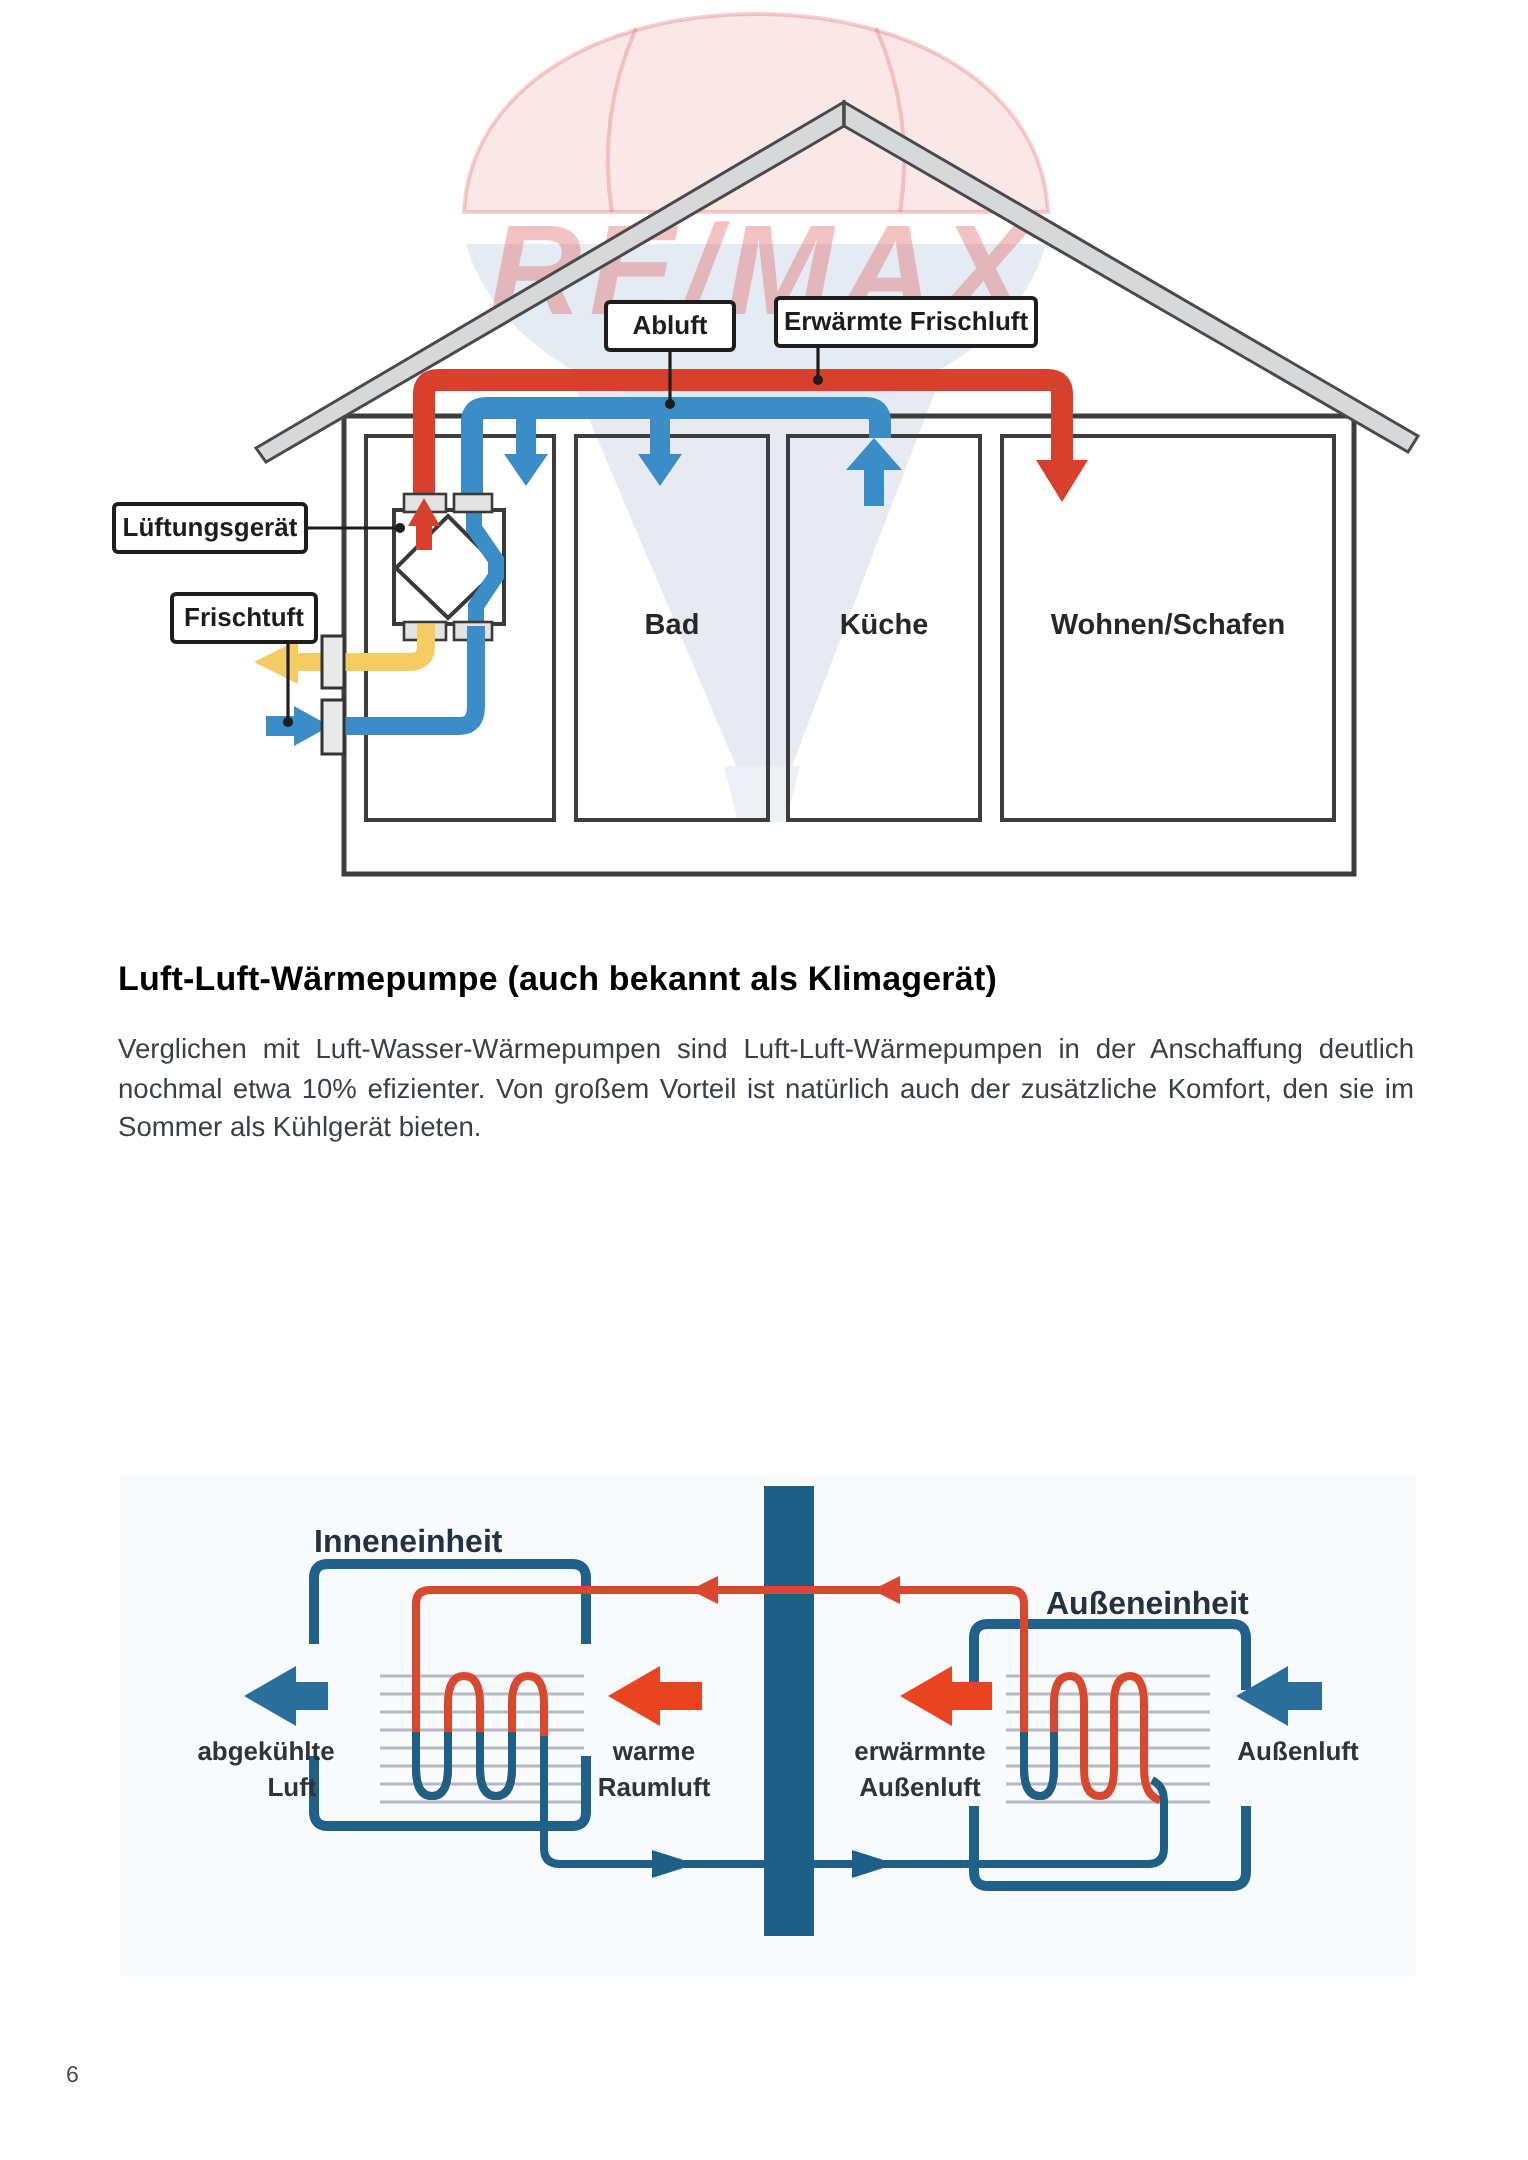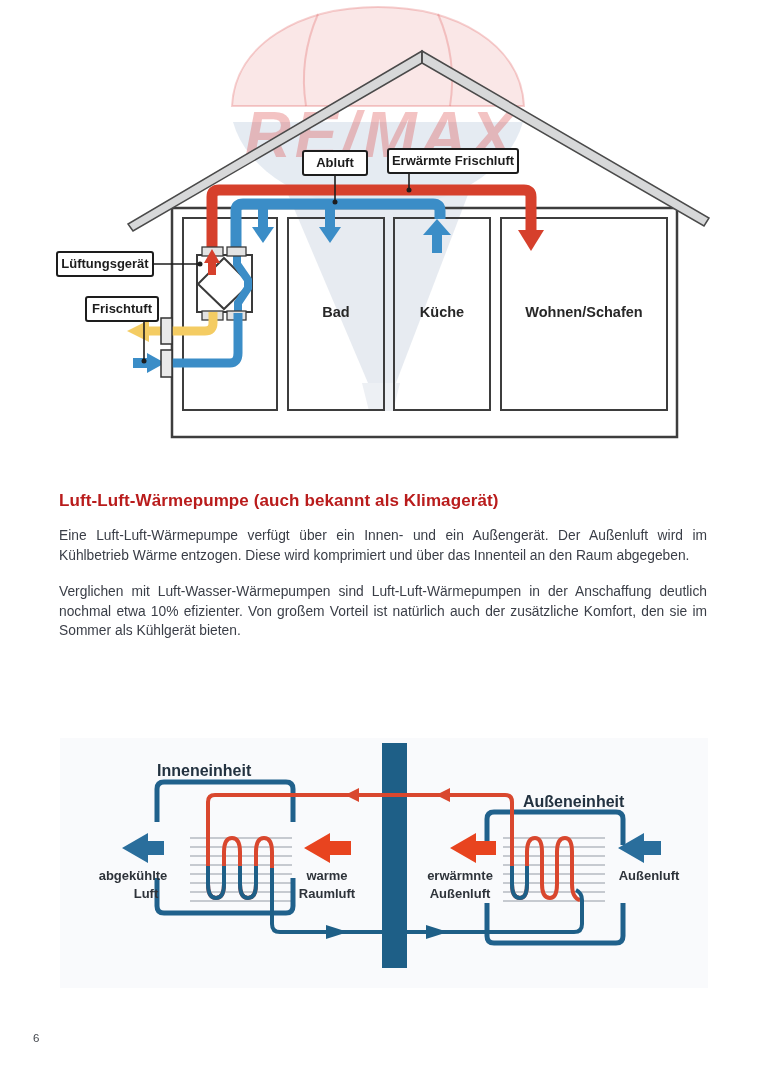--- a/index.html
+++ b/index.html
@@ -11,22 +11,22 @@
     overflow:hidden;
     font-family:"Liberation Sans", sans-serif;
   }
   .layer{position:absolute;left:0;top:0;}
   svg text{font-family:"Liberation Sans", sans-serif;}
   .article{
     position:absolute;left:59px;top:480px;width:648px;
     color:#3a3e47;
   }
   .article h1{
-    font-size:17px;font-weight:700;color:#b91c1c;
-    margin:11px 0 15px 0;letter-spacing:.1px;
+    font-size:17px;font-weight:700;color:#000000;
+    margin:0 0 15px 0;letter-spacing:.1px;
   }
   .article p{
     font-size:13.8px;line-height:19.5px;font-weight:400;
     text-align:justify;margin:0 0 17px 0;
   }
   .page-number{
     position:absolute;left:33px;top:1032px;
     font-size:11.5px;color:#44484e;
   }
   .diagram-label{font-size:13px;font-weight:700;fill:#1d1d1d;}
@@ -139,21 +139,20 @@
         <rect x="86" y="297" width="72" height="24" rx="2" fill="#ffffff" stroke="#1d1d1d" stroke-width="2"></rect>
         <text class="diagram-label" x="122" y="313" text-anchor="middle">Frischtuft</text>
         <line x1="144" y1="321" x2="144" y2="359" stroke="#1d1d1d" stroke-width="1.6"></line>
         <circle cx="144" cy="361" r="2.5" fill="#1d1d1d"></circle>
       </g>
     </g>
   </svg>
 
   <div class="article" style="z-index:1">
     <h1>Luft-Luft-Wärmepumpe (auch bekannt als Klimagerät)</h1>
-    <p>Eine Luft-Luft-Wärmepumpe verfügt über ein Innen- und ein Außengerät. Der Außenluft wird im Kühlbetrieb Wärme entzogen. Diese wird komprimiert und über das Innenteil an den Raum abgegeben.</p>
     <p>Verglichen mit Luft-Wasser-Wärmepumpen sind Luft-Luft-Wärmepumpen in der Anschaffung deutlich nochmal etwa 10% efizienter. Von großem Vorteil ist natürlich auch der zusätzliche Komfort, den sie im Sommer als Kühlgerät bieten.</p>
   </div>
 
   <svg class="layer" width="764" height="270" viewBox="0 730 764 270" style="top:730px;z-index:1">
 
     <rect x="60" y="738" width="648" height="250" fill="rgba(222,230,240,0.18)"></rect>
 
     <g stroke="#b4bac2" stroke-width="1.4">
       <line x1="190" y1="838" x2="292" y2="838"></line>
         <line x1="190" y1="847" x2="292" y2="847"></line>

